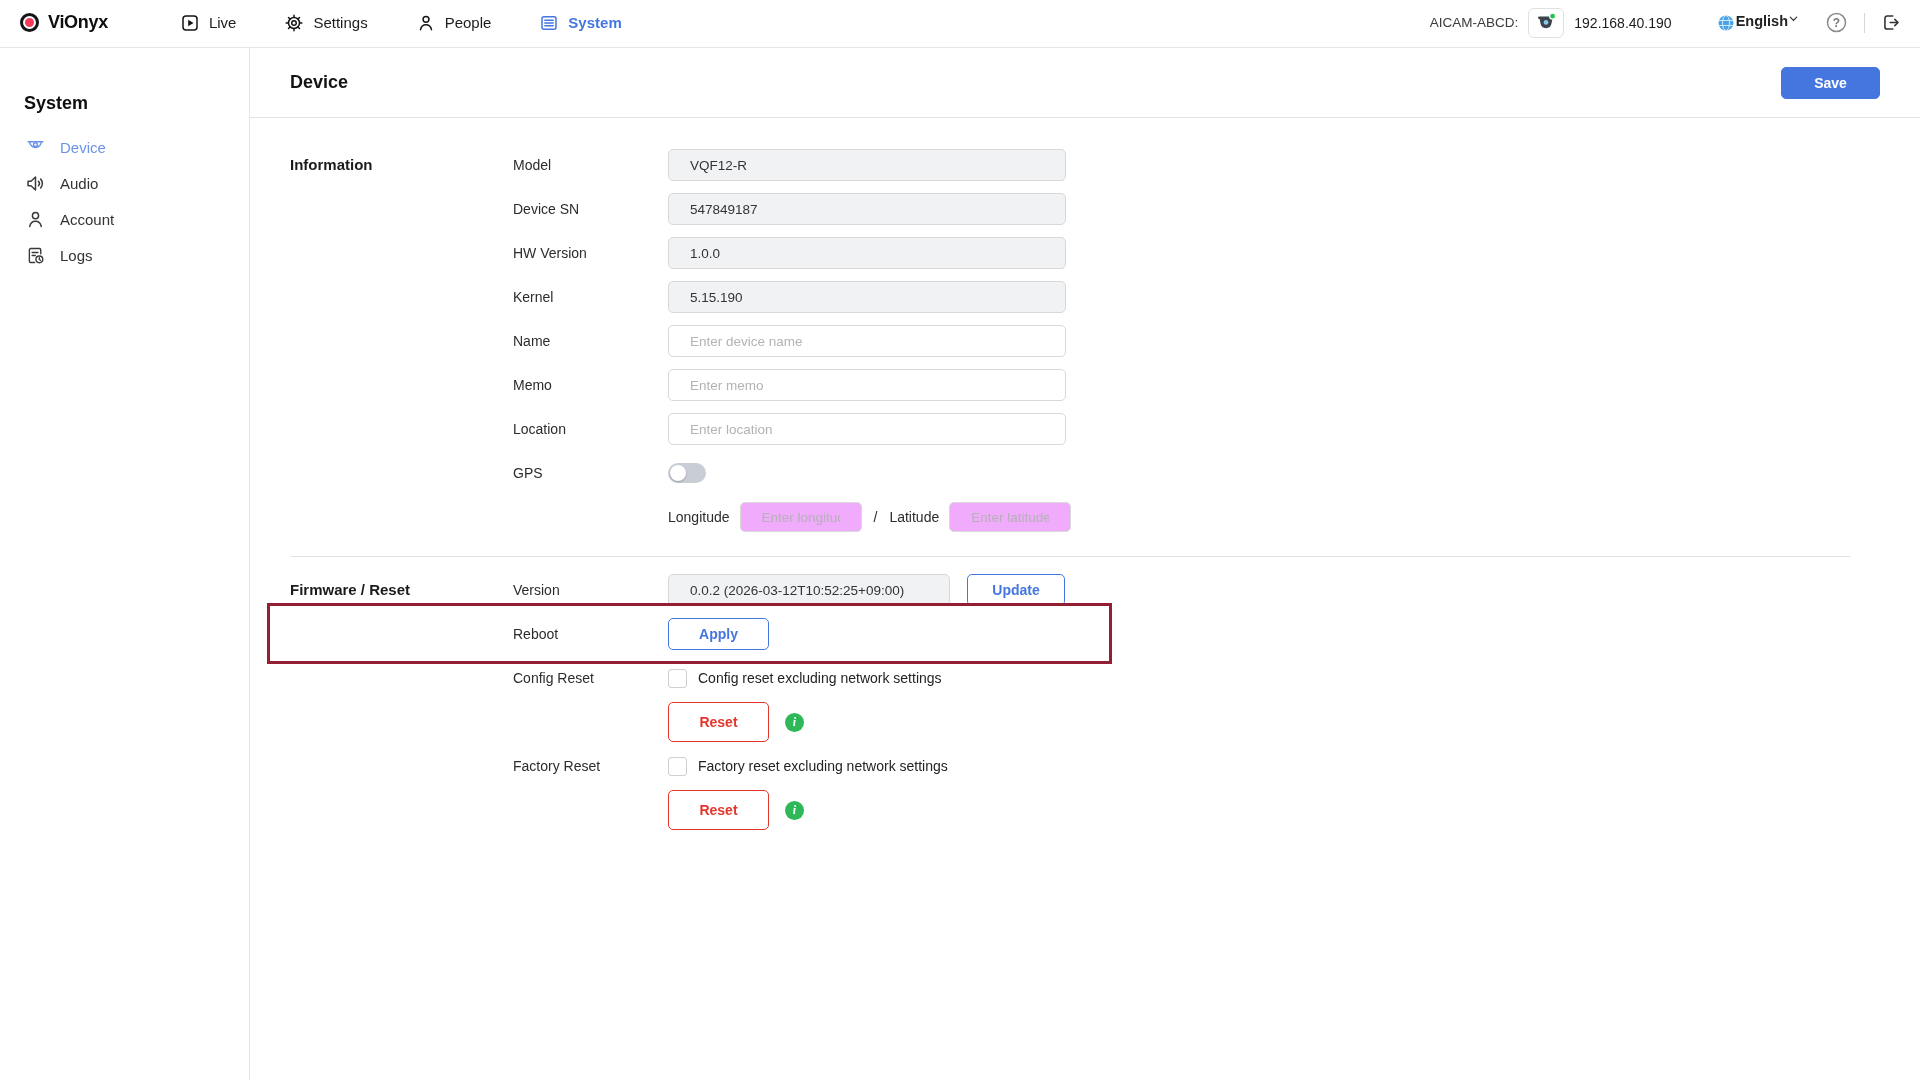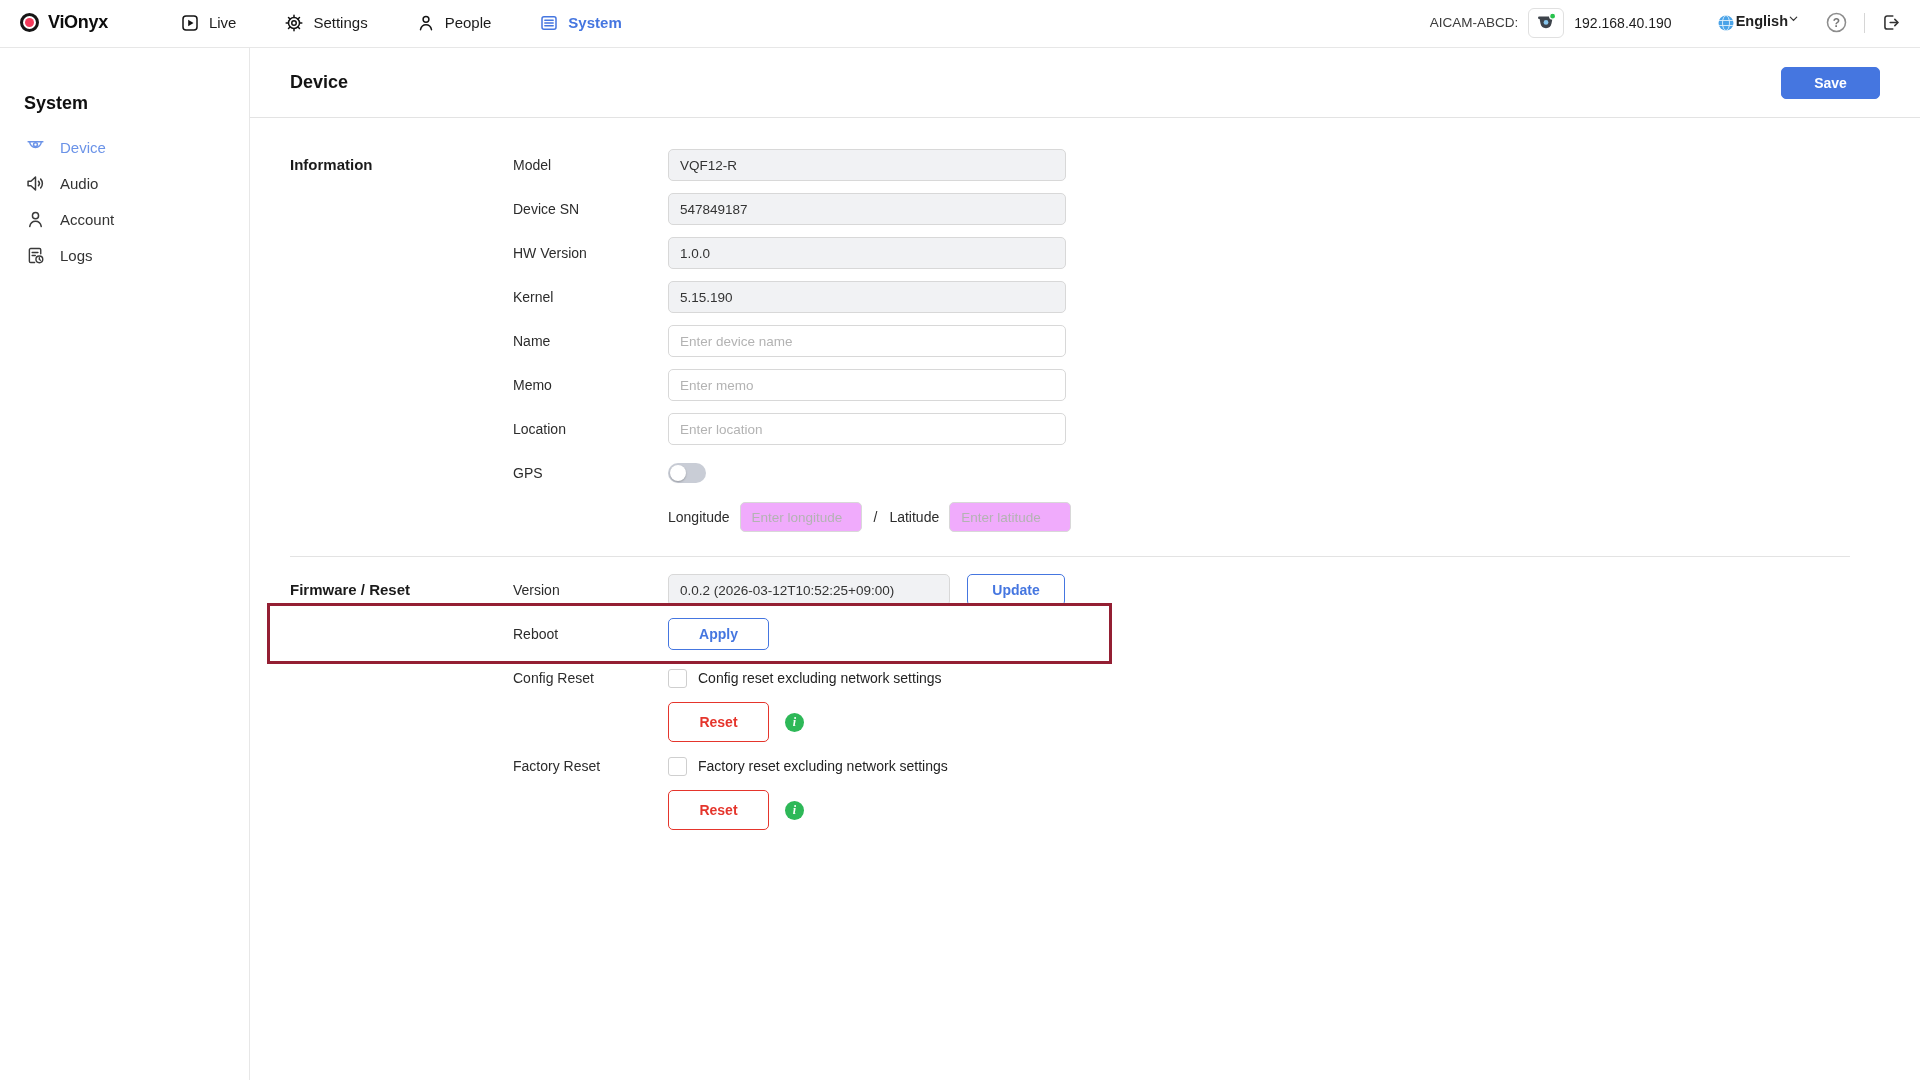--- a/index.html
+++ b/index.html
@@ -47,21 +47,21 @@
   .btn-outline-blue { width:101px; height:32px; border:1.5px solid #4576e0; color:#4576e0; }
   .btn-outline-red { width:101px; height:40px; border:1.5px solid #e5352c; color:#e5352c; }
 
   
   .content { padding:25px 0 0 40px; }
   .form-section { display:flex; }
   .section-title { width:223px; font-size:15px; font-weight:700; color:#1b1b1b; padding-top:13px; }
   .form-row { display:flex; align-items:center; height:44px; }
   .field-label { width:155px; font-size:14px; color:#2c2c2c; flex-shrink:0; }
   .spacer { width:155px; flex-shrink:0; }
-  .ctl { width:398px; height:32px; border:1px solid #d8d8d8; border-radius:5px; padding:0 11px;
+  .ctl { width:398px; height:32px; border:1px solid #d8d8d8; border-radius:5px; padding:0 21px;
     font-size:13.5px; color:#333; background:#fff; font-family:"Liberation Sans",sans-serif; outline:none; }
   .ctl.readonly { background:#f1f2f4; }
   .ctl::placeholder { color:#b3b3b3; }
   .ctl-sm { width:122px; height:30px; background:#f0abfc; }
   .geo-label { font-size:14px; color:#2c2c2c; margin-right:10px; }
   .slash { font-size:14px; color:#2c2c2c; margin:0 12px; }
   .toggle { width:38px; height:20px; background:#c9cdd6; border-radius:10px; position:relative; cursor:pointer; }
   .toggle .knob { position:absolute; left:2px; top:2px; width:16px; height:16px; background:#fff;
     border-radius:50%; box-shadow:0 1px 2px rgba(0,0,0,.25); }
   .checkbox { width:19px; height:19px; border:1px solid #cfcfcf; border-radius:3px; background:#fff;

